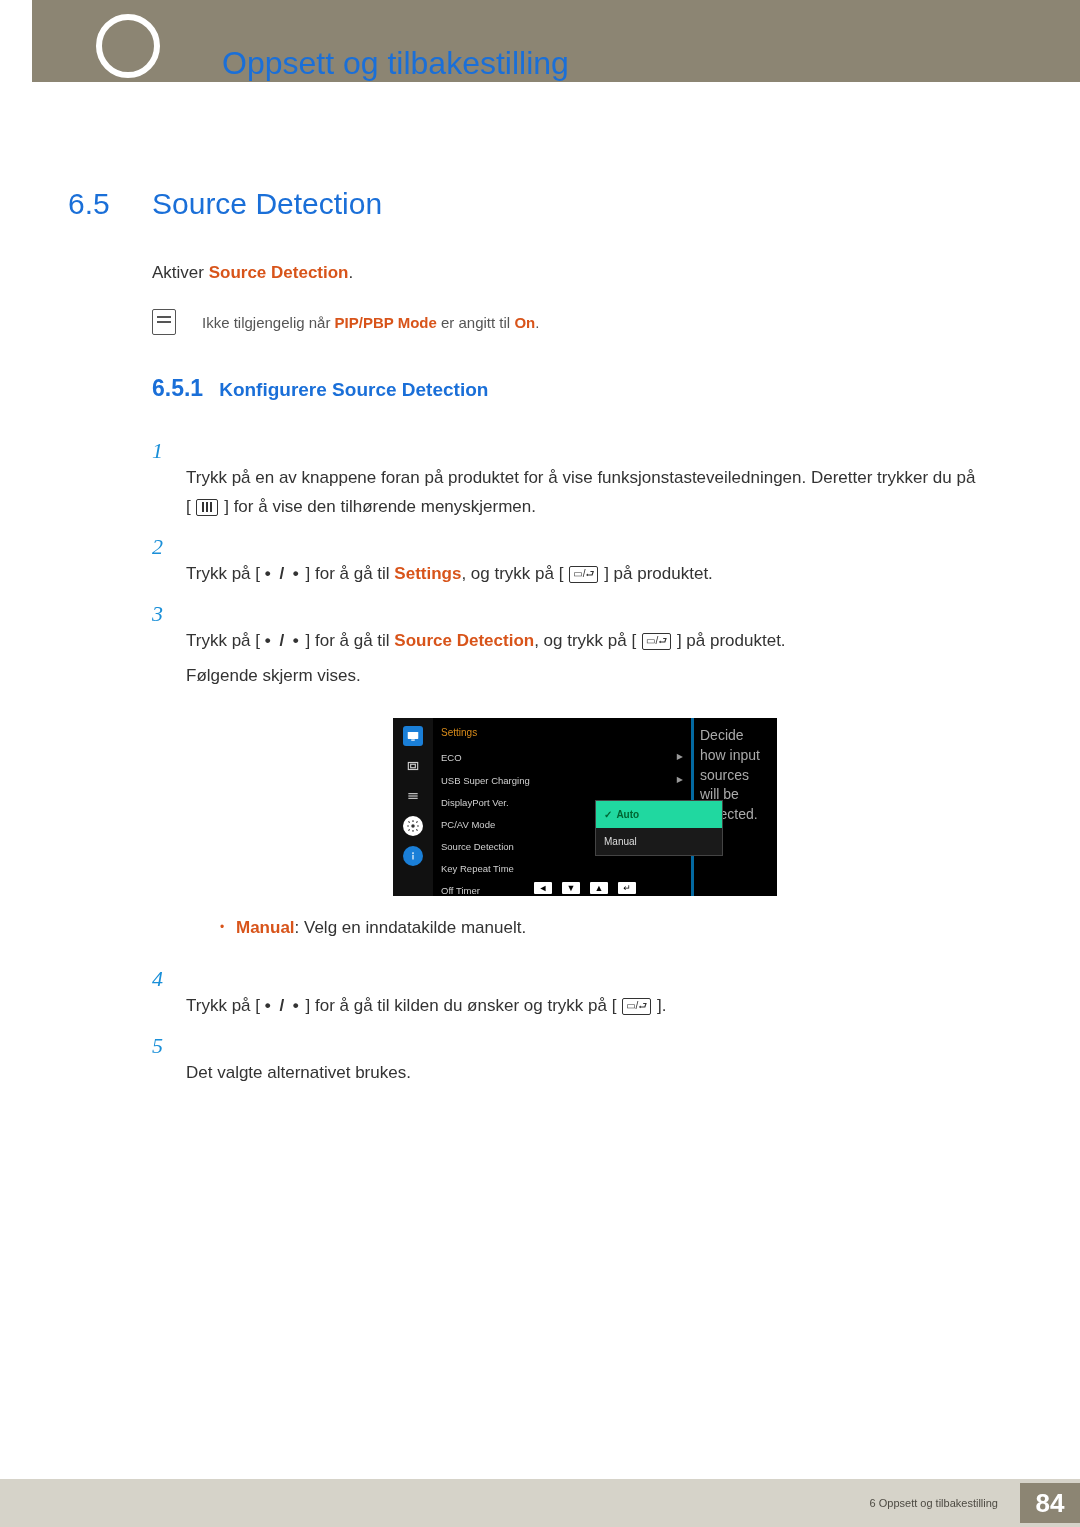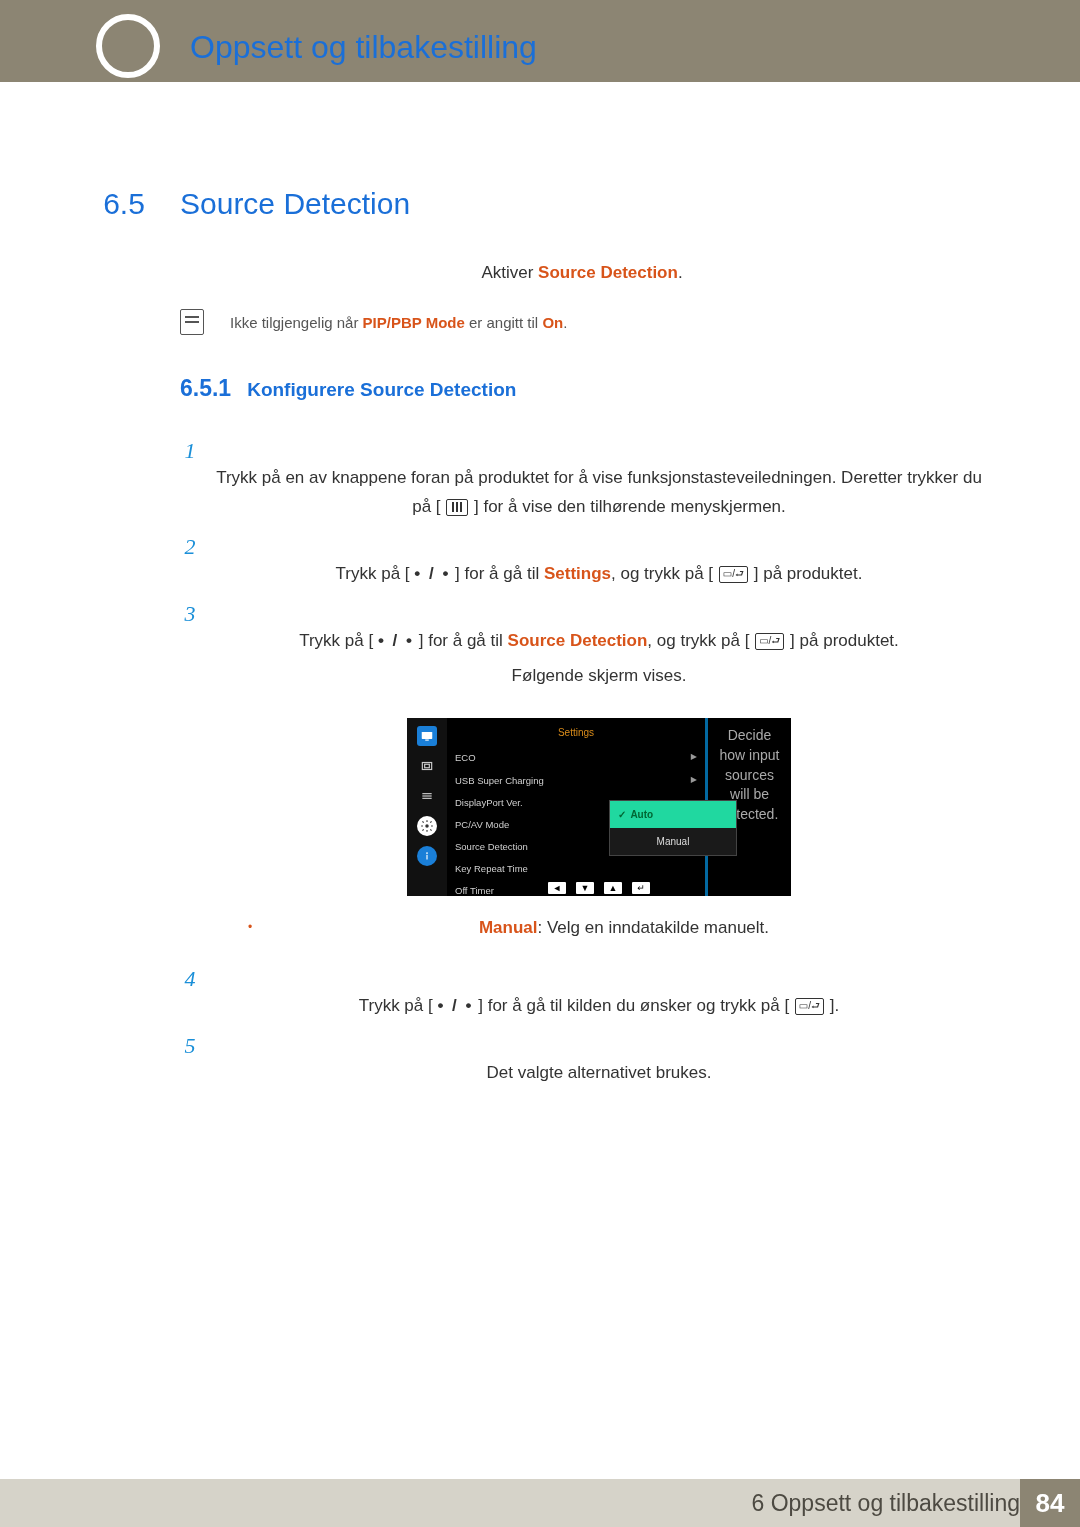--- a/index.html
+++ b/index.html
@@ -10,40 +10,40 @@
     background: #fff;
     position: relative;
     color: #333;
   }
   .header-bar {
     height: 82px;
     background: #8c8573;
     display: flex;
     align-items: flex-end;
     padding-left: 190px;
-    padding-bottom: 16px;
+    padding-bottom: 0;
+    margin-left: 32px;
   }
   .header-circle {
     position: absolute;
     top: 14px;
     left: 96px;
     width: 64px;
     height: 64px;
     border-radius: 50%;
     background: #8c8573;
     border: 6px solid #fff;
   }
   .page-title {
     font-size: 32px;
     color: #1a6fd8;
     font-weight: 500;
   }
   .content {
-    padding: 105px 96px 0 96px;
-    text-align: center;
+    padding: 105px 96px 0 68px;
   }
   .section-row { display: flex; gap: 28px; align-items: baseline; margin-bottom: 42px; }
   .section-num { font-size: 30px; color: #1a6fd8; font-weight: 500; min-width: 56px; }
   .section-title { font-size: 30px; color: #1a6fd8; font-weight: 500; }
   .sub { padding-left: 84px; }
   .intro-line { font-size: 17px; margin-bottom: 26px; color:#333;}
   .intro-line .accent { color: #d8541a; font-weight: 600; }
   .note-row { display: flex; gap: 26px; align-items: center; padding-left: 0; margin-bottom: 40px; margin-left: 0;}
   .note-icon {
     width: 24px; height: 26px; border: 1.5px solid #555; border-radius: 2px;
@@ -97,22 +97,22 @@
   .osd-nav-btn { width:18px; height:12px; background:#fff; color:#000; font-size:9px; display:flex; align-items:center; justify-content:center; border-radius:1px; }
   .bullet-list { padding-left: 34px; margin: 18px 0 12px 0; }
   .bullet { position:relative; padding-left:16px; font-size:17px; margin-bottom:8px; color:#333; line-height:1.6;}
   .bullet::before { content:"•"; position:absolute; left:0; top:4px; color:#d8541a; font-size:12px; }
   .bullet .accent { color:#d8541a; font-weight:600; }
   .footer {
     position:absolute; bottom:0; left:0; right:0; height:48px;
     background:#d6d3c9; display:flex; align-items:center; justify-content:flex-end;
     padding-right:0;
   }
-  .footer-text { font-size:23px; color:#4d4a42; margin-right:0; }
-  .footer-page { width:60px; height:48px; background:#8c8573; color:#fff; font-size:26px; font-weight:bold; display:flex; align-items:center; justify-content:center; }
+  .footer-text { font-size:11px; color:#4d4a42; margin-right:22px; }
+  .footer-page { width:60px; height:40px; background:#8c8573; color:#fff; font-size:26px; font-weight:bold; display:flex; align-items:center; justify-content:center; }
 </style>
 </head>
 <body>
 
 <div class="header-bar">
   <div class="header-circle"></div>
   <div class="page-title">Oppsett og tilbakestilling</div>
 </div>
 
 <div class="content">

